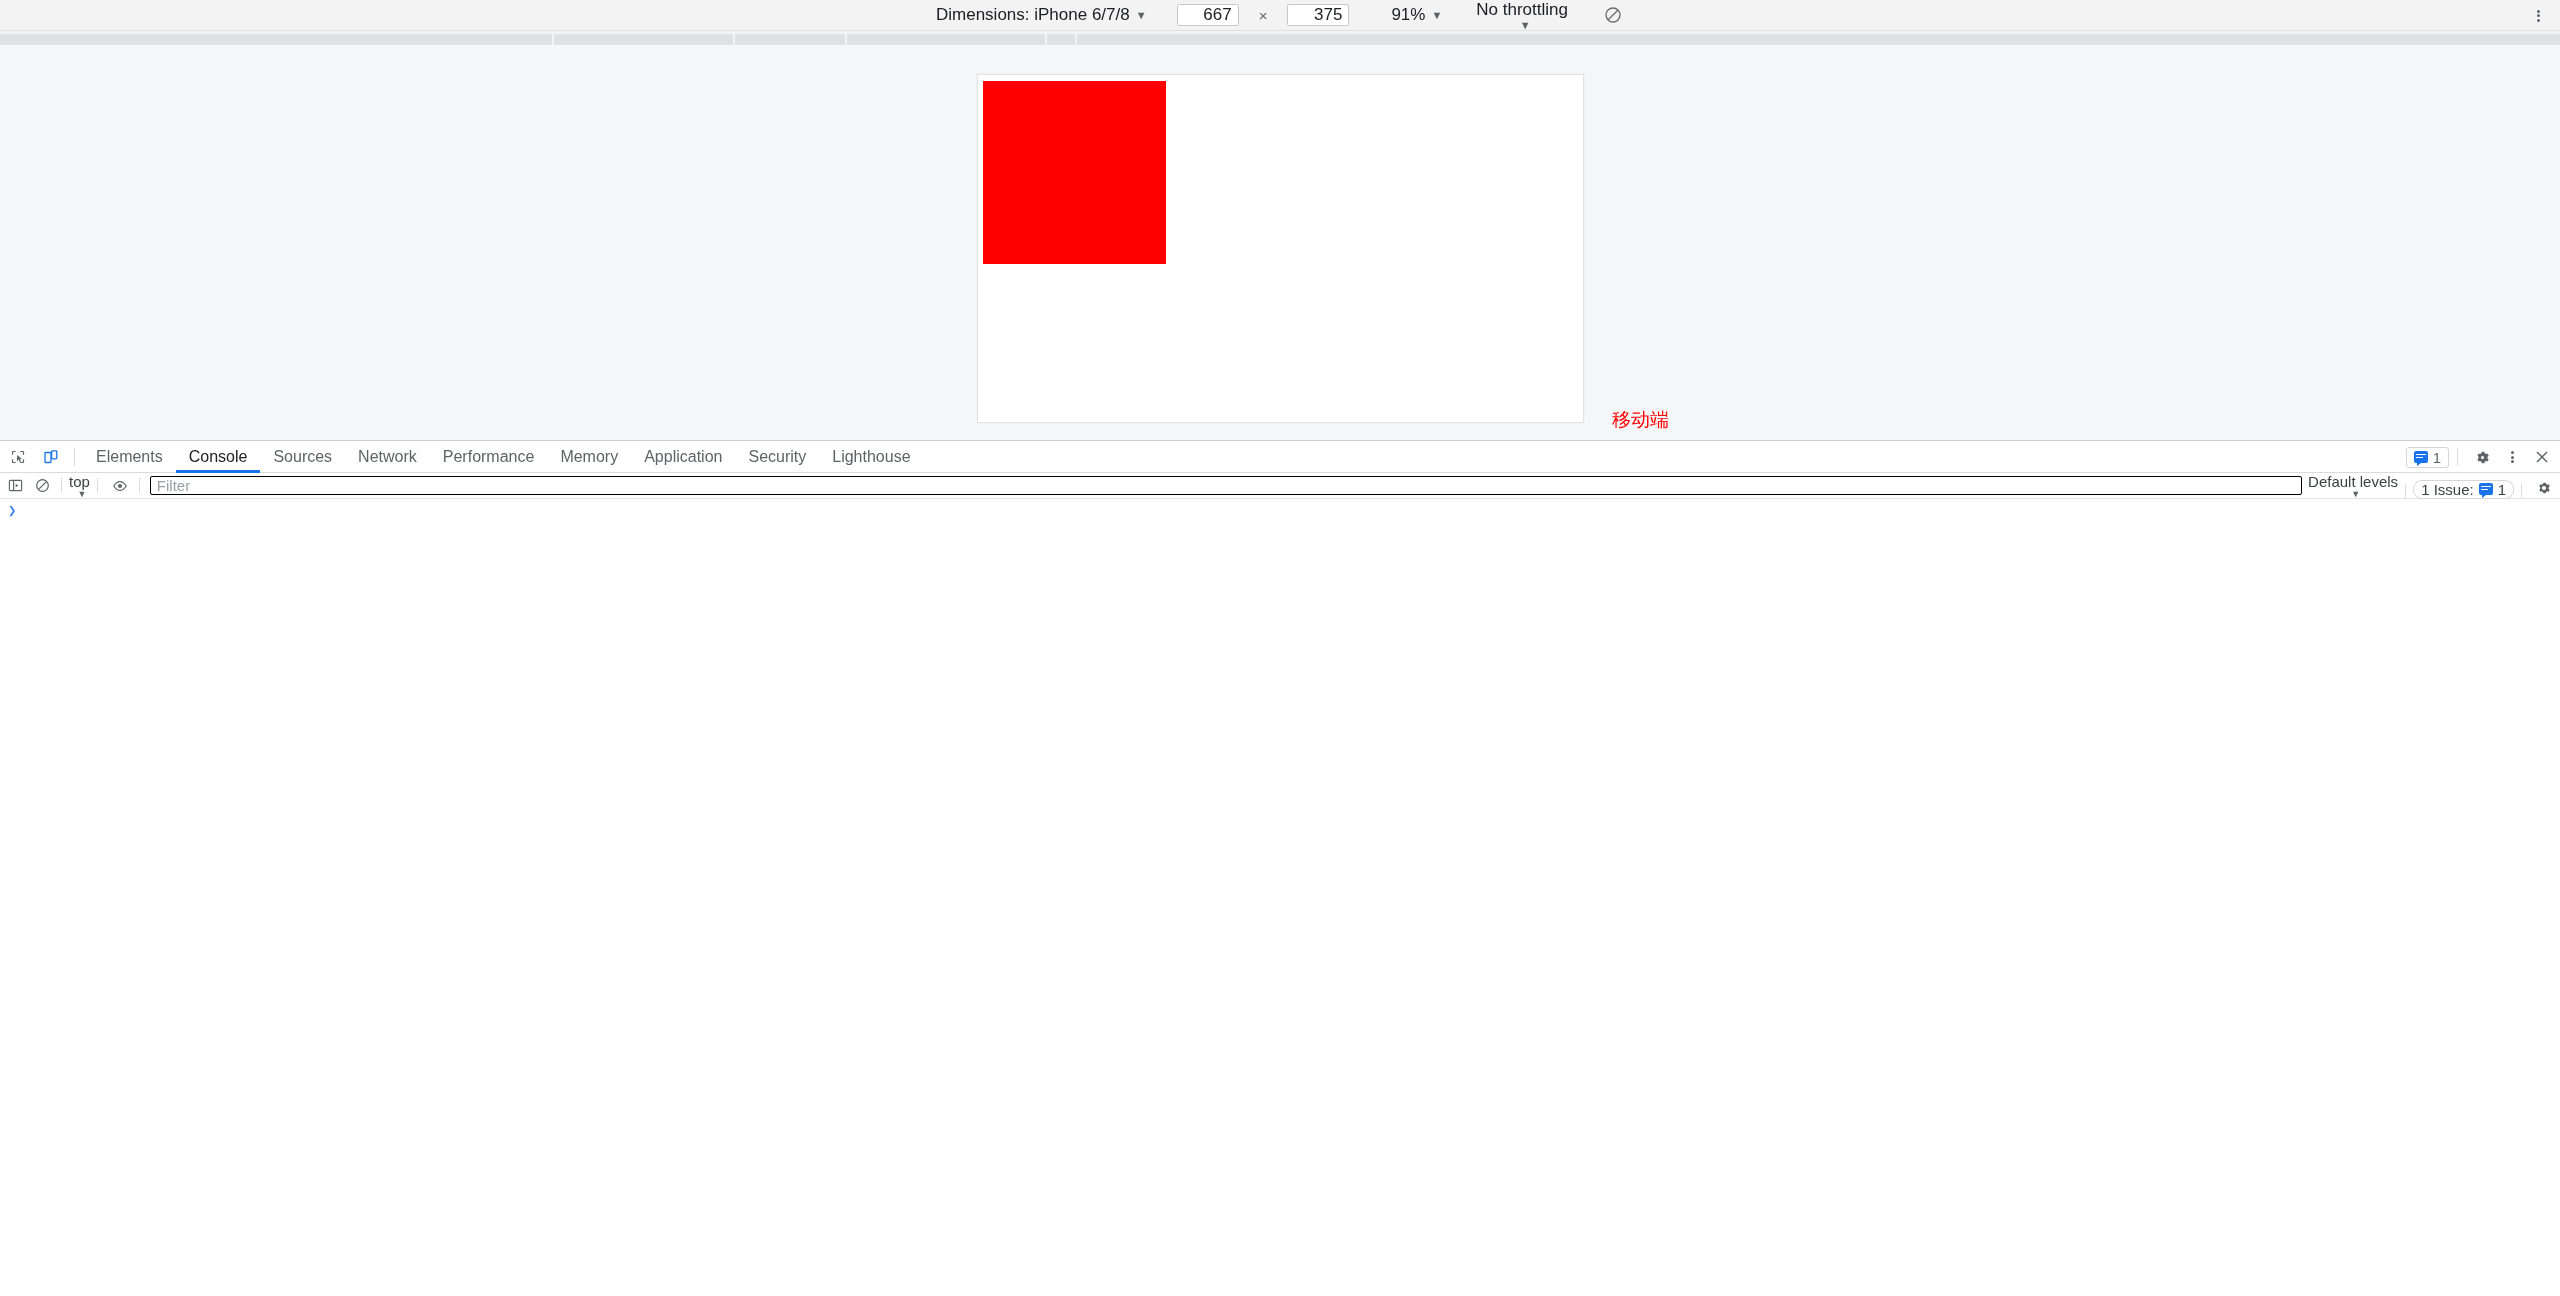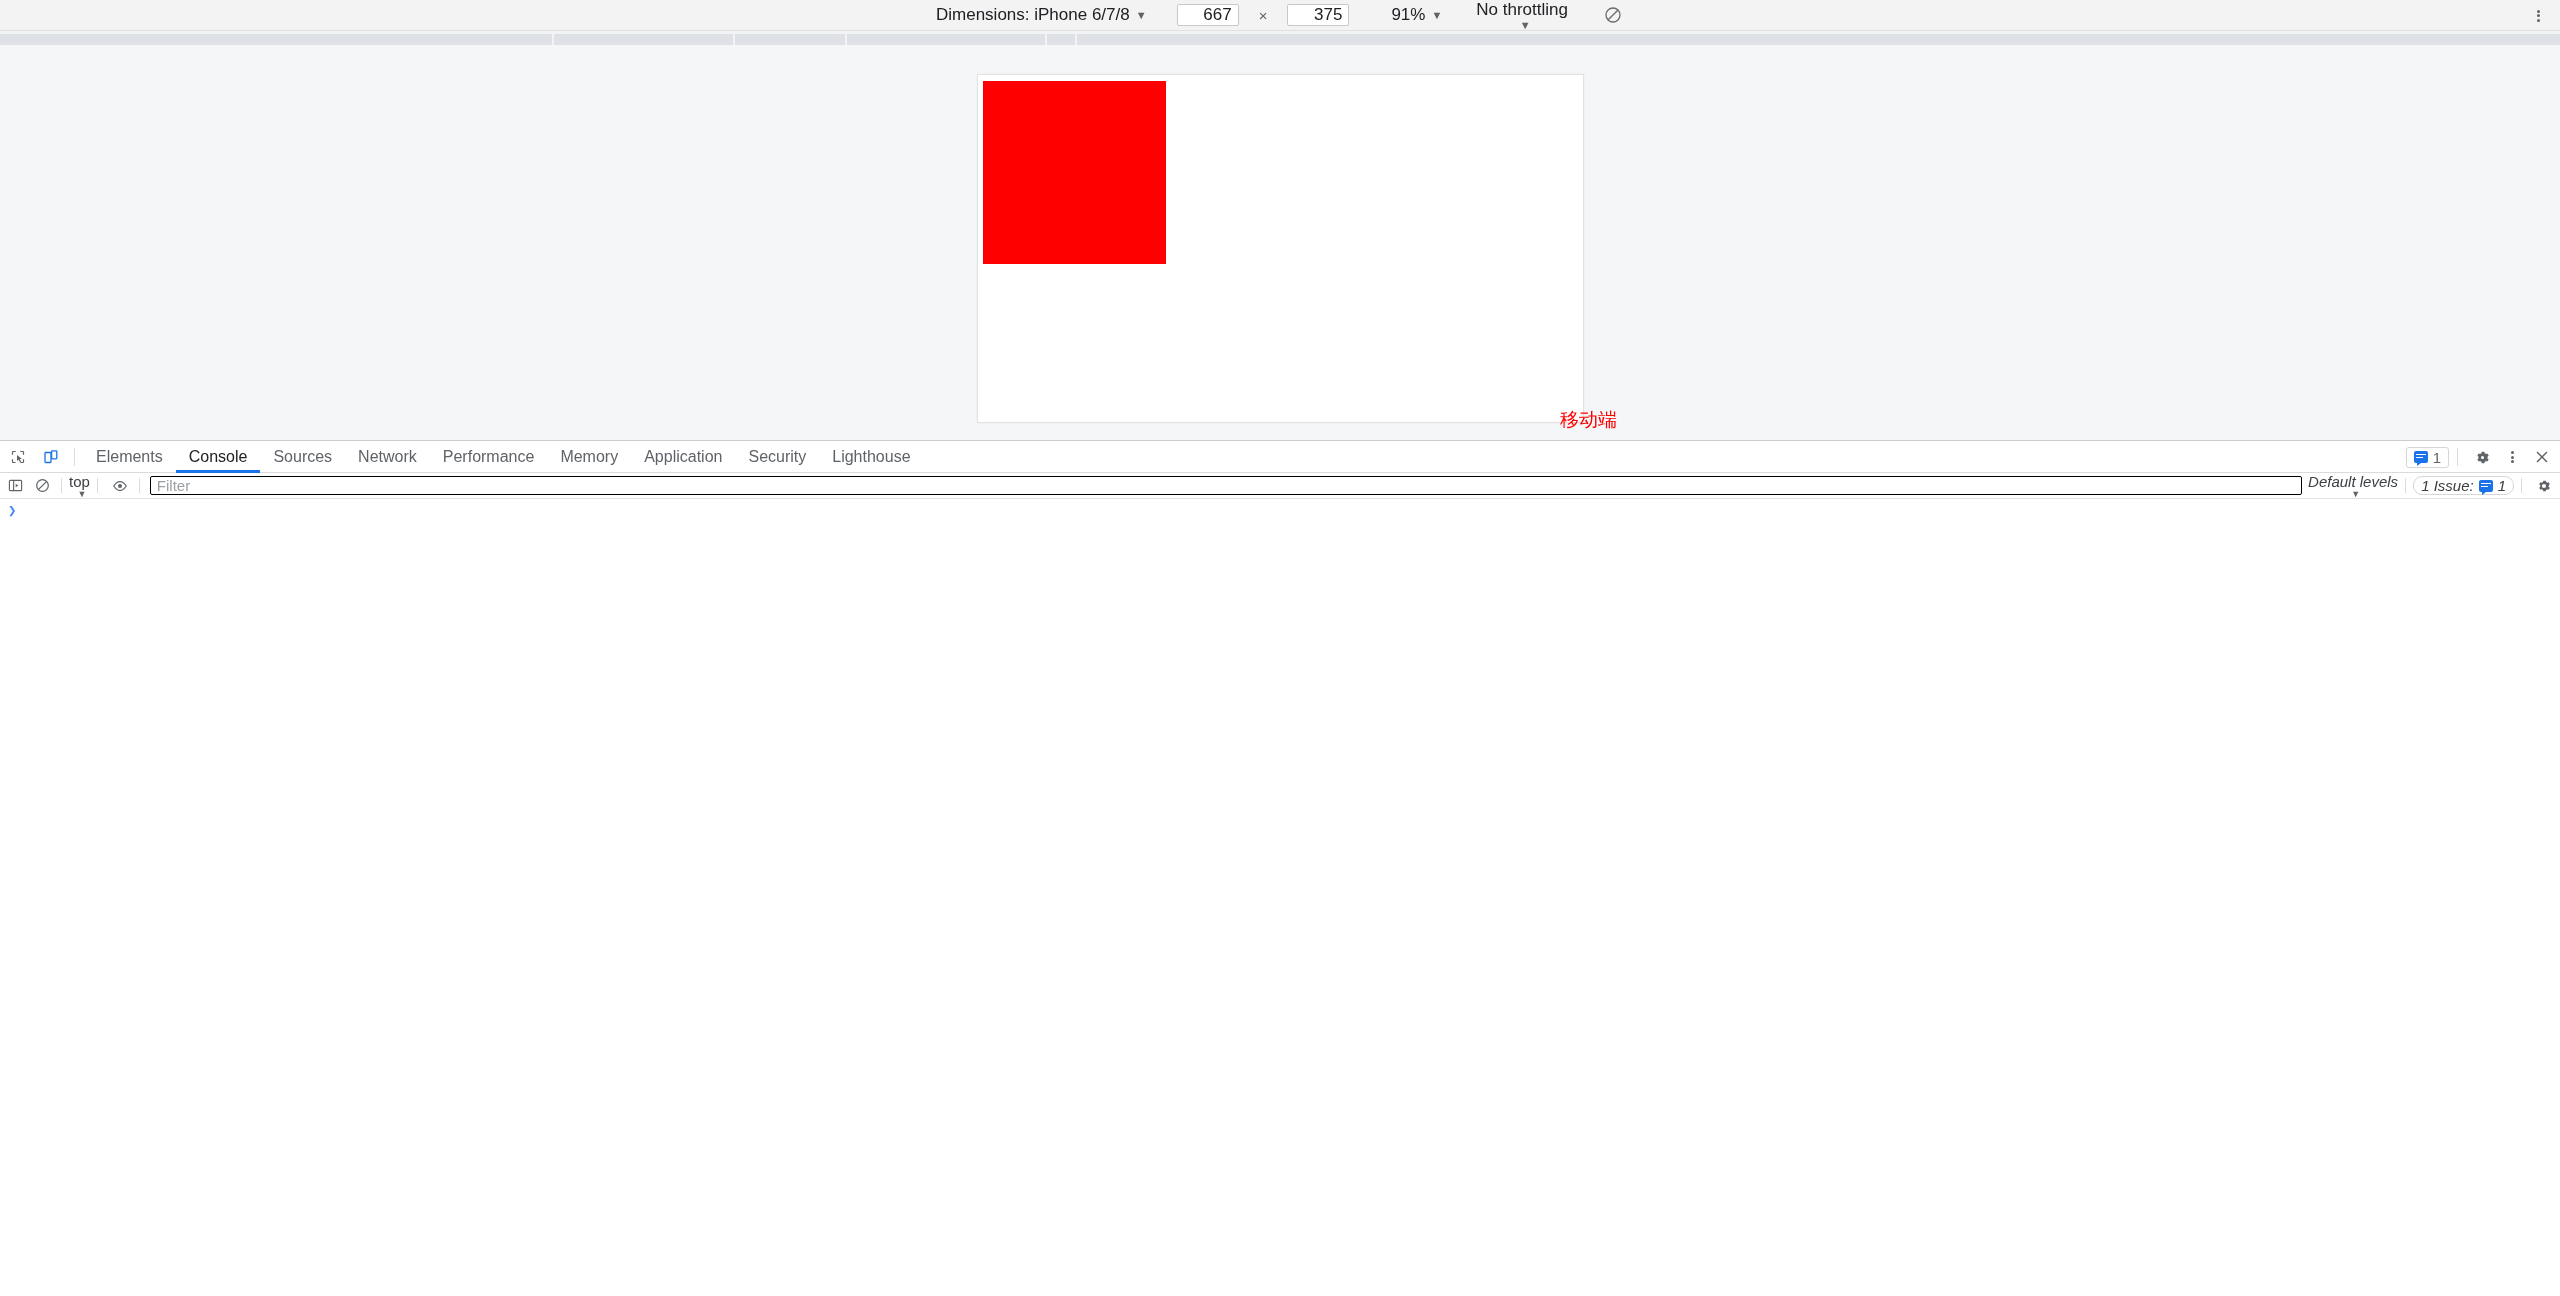--- a/index.html
+++ b/index.html
@@ -139,21 +139,21 @@
   #red-box {
     position: absolute;
     left: 5px;
     top: 6px;
     width: 183px;
     height: 183px;
     background: #ff0000;
   }
   #mobile-label {
     position: absolute;
-    left: 1560px;
+    left: 1612px;
     top: 365px;
     color: #ff0000;
     font-size: 19px;
     font-family: "Liberation Sans", sans-serif;
     white-space: nowrap;
     line-height: 1;
   }
 
   
   #devtools {
@@ -303,23 +303,22 @@
     font-family: "Liberation Sans", sans-serif;
     font-size: 15px;
     color: #1d4ed8;
     padding: 0 6px;
     box-sizing: border-box;
     outline: none;
   }
   #filter-input::placeholder { color: #9aa0a6; }
   #console-toolbar-right {
     display: flex;
-    align-items: center;
+    align-items: flex-end;
     margin-right: 4px;
-    font-style: italic;
   }
   .ct-issue-pill {
     display: flex;
     align-items: center;
     gap: 5px;
     border: 1px solid #d6d6d6;
     border-radius: 9px;
     padding: 1px 7px;
     height: 19px;
     box-sizing: border-box;

